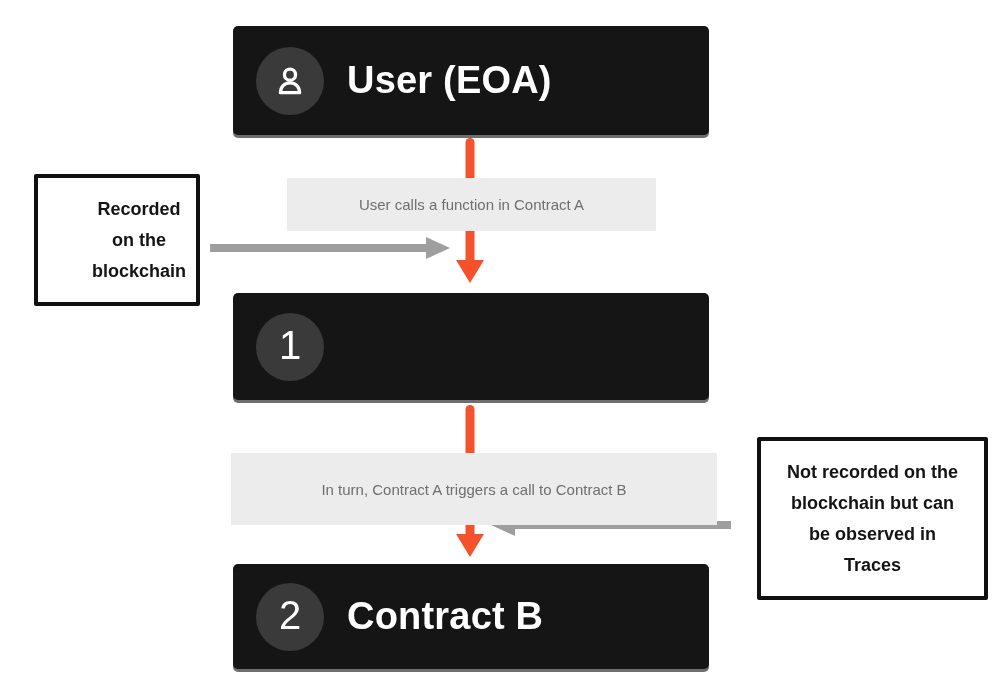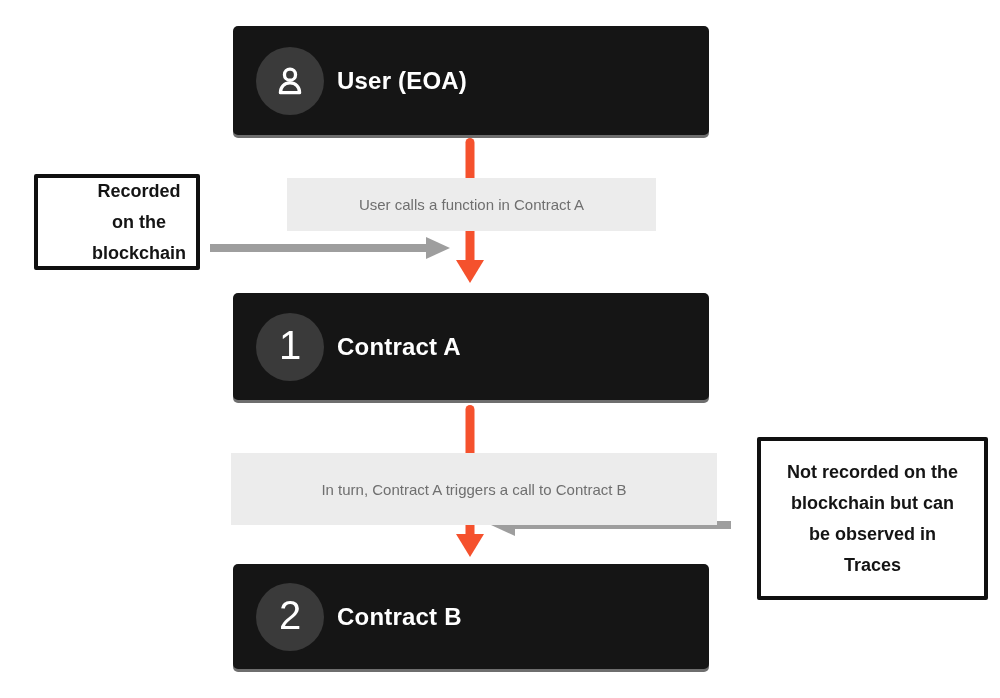--- a/index.html
+++ b/index.html
@@ -44,23 +44,23 @@
   }
   .badge-number {
     color: var(--node_text);
     font-size: 40px;
     font-weight: 400;
     line-height: 1;
     padding-bottom: 3px;
   }
   .node-title {
     color: var(--node_text);
-    font-size: 24px;
+    font-size: 38px;
     font-weight: 700;
-    margin-left: 13px;
+    margin-left: 23px;
     letter-spacing: 0.2px;
   }
   
   .flow-label {
     position: absolute;
     background: var(--label_bg);
     color: var(--label_text);
     font-size: 15px;
     display: flex;
     align-items: center;
@@ -80,21 +80,21 @@
     font-weight: 700;
     font-size: 18px;
     line-height: 31px;
     text-align: center;
     white-space: pre-line;
     display: flex;
     align-items: center;
     justify-content: center;
     z-index: 2;
   }
-  .annotation-left  { left: 34px;  top: 174px; width: 166px; height: 96px; padding-left: 44px; }
+  .annotation-left  { left: 34px;  top: 174px; width: 166px; height: 132px; padding-left: 44px; }
   .annotation-right { left: 757px; top: 437px; width: 231px; height: 163px; }
   
   .arrow-svg { position: absolute; z-index: 1; }
   .arrow-orange-1 { left: 455px; top: 138px; }
   .arrow-orange-2 { left: 455px; top: 405px; }
   .arrow-gray-1   { left: 210px; top: 237px; }
   .arrow-gray-2   { left: 489px; top: 514px; }
   .orange-fill { fill: var(--arrow_orange); }
   .gray-fill   { fill: var(--arrow_gray); }
   .icon-stroke { stroke: var(--node_text); fill: none; stroke-width: 2.2; stroke-linejoin: round; }
@@ -127,21 +127,20 @@
 
   <svg class="arrow-svg arrow-gray-1" width="242" height="22">
     <rect class="gray-fill" x="0" y="7" width="220" height="8"></rect>
     <polygon class="gray-fill" points="216,0 240,11 216,22"></polygon>
   </svg>
 
   <div class="node node-a">
     <div class="badge">
       <span class="badge-number">1</span>
     </div>
-    <div class="node-title">Contract A</div>
   </div>
 
   <svg class="arrow-svg arrow-orange-2" width="30" height="153">
     <rect class="orange-fill" x="10.5" y="0" width="9" height="133" rx="4.5"></rect>
     <polygon class="orange-fill" points="1,129 29,129 15,152"></polygon>
   </svg>
 
   <div class="flow-label flow-label-2">In turn, Contract A triggers a call to Contract B</div>
 
   <div class="annotation annotation-right">Not recorded on the

